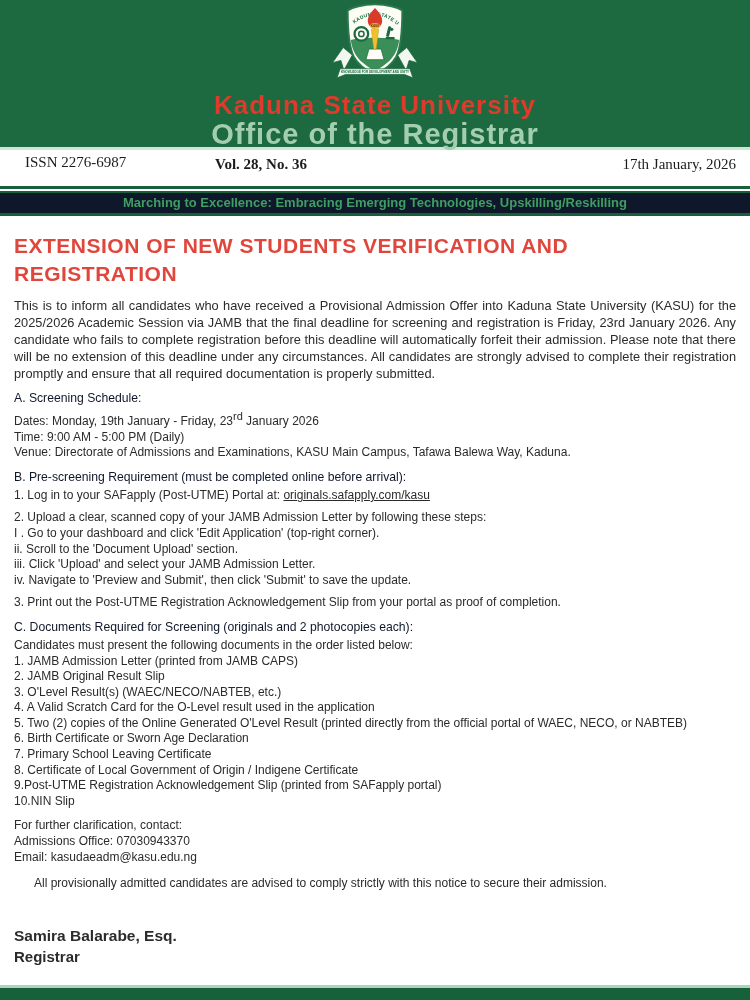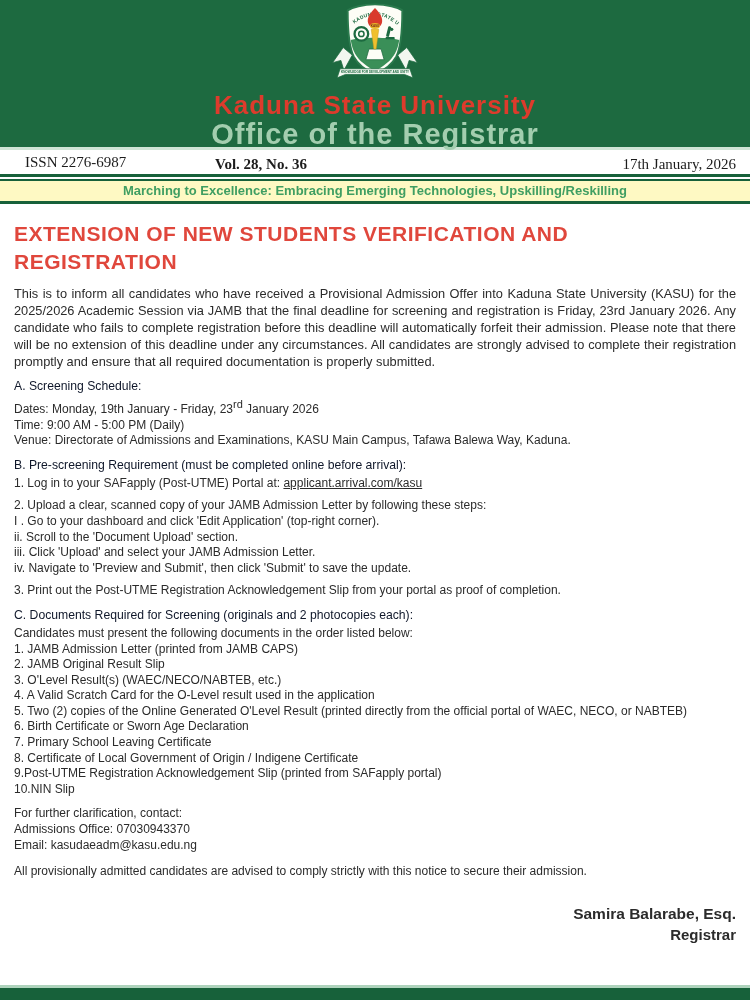--- a/index.html
+++ b/index.html
@@ -25,30 +25,30 @@
   .uni-name{
     font-size:26px;font-weight:bold;color:#dd3b2c;
     letter-spacing:1px;line-height:1.05;margin-top:1px;
   }
   .office-name{
     font-size:29px;font-weight:bold;color:#a3ceaf;
     letter-spacing:1px;line-height:1.05;
   }
   
   .issn-bar{
-    position:relative;height:24px;background:#ffffff;
+    position:relative;height:36px;background:#ffffff;
     font-family:"Liberation Serif",serif;font-size:15px;color:#1c1c1c;
   }
   .issn-bar .issn{position:absolute;left:25px;top:4px;}
   .issn-bar .vol{position:absolute;left:215px;top:6px;font-weight:bold;}
   .issn-bar .pub-date{position:absolute;right:14px;top:6px;}
   .rule-a{height:3px;background:#17613a;}
   .rule-b{height:2px;background:#17613a;margin-top:2px;}
   .motto-bar{
-    background:#fef9c3;text-align:center;
+    background:#0f172a;text-align:center;
     padding:2px 0 3px 0;
     font-size:13px;font-weight:bold;color:#3f9e62;
   }
   .rule-c{height:3px;background:#17613a;}
   
   .content{padding:8px 14px 0 14px;}
   .title{
     margin:8px 0 8px 0;
     text-align:left;
     font-size:21px;font-weight:bold;color:#e0473c;
@@ -61,22 +61,22 @@
   }
   section{margin-top:9px;}
   .sec-heading{
     color:#0f172a;font-weight:normal;
     font-size:12.2px;line-height:1.3;margin-bottom:2px;
   }
   .line{font-size:12px;line-height:1.3;}
   .gap-top{margin-top:7px;}
   .line sup{font-size:11px;}
   .doc-link{color:#2b2b2b;text-decoration:underline;cursor:pointer;}
-  .closing{margin-top:11px;font-size:12px;line-height:1.3;}
-  .signature{margin-top:22px;text-align:right;}
+  .closing{margin-top:11px;font-size:12px;line-height:1.3;margin-left:20px;}
+  .signature{margin-top:32px;text-align:left;}
   .sig-name{font-size:15.5px;font-weight:bold;line-height:1.5;}
   .sig-title{font-size:15px;font-weight:bold;line-height:1.3;}
   
   .bottom-bar{
     position:absolute;left:0;right:0;bottom:0;
     height:12px;background:#17613a;
     border-top:3px solid #aed3bc;
   }
 </style>
 </head>
@@ -152,21 +152,21 @@
       <div class="line">
         <span>Dates:  Monday, 19th  January - Friday, 23</span><sup>rd</sup><span>  January 2026</span>
       </div>
       <div class="line">Time:   9:00 AM - 5:00 PM (Daily)</div>
       <div class="line">Venue: Directorate of Admissions and Examinations, KASU Main Campus, Tafawa Balewa Way, Kaduna.</div>
     </section>
 
     <section>
       <div class="sec-heading">B. Pre-screening Requirement (must be completed online before arrival):</div>
       <div class="line">
-        <span>1. Log in to your SAFapply (Post-UTME) Portal at: </span><a class="doc-link">applicant.arrival.com/kasu</a>
+        <span>1. Log in to your SAFapply (Post-UTME) Portal at: </span><a class="doc-link">originals.safapply.com/kasu</a>
       </div>
       <div class="line gap-top">2. Upload a clear, scanned copy of your JAMB Admission Letter by following these steps:</div>
       <div class="line">I . Go to your dashboard and click 'Edit Application' (top-right corner).</div>
       <div class="line">ii. Scroll to the 'Document Upload' section.</div>
       <div class="line">iii. Click 'Upload' and select your JAMB Admission Letter.</div>
       <div class="line">iv.  Navigate to 'Preview and Submit', then click 'Submit' to save the update.</div>
       <div class="line gap-top">3. Print out the Post-UTME Registration Acknowledgement Slip from your portal as proof of completion.</div>
     </section>
 
     <section>

